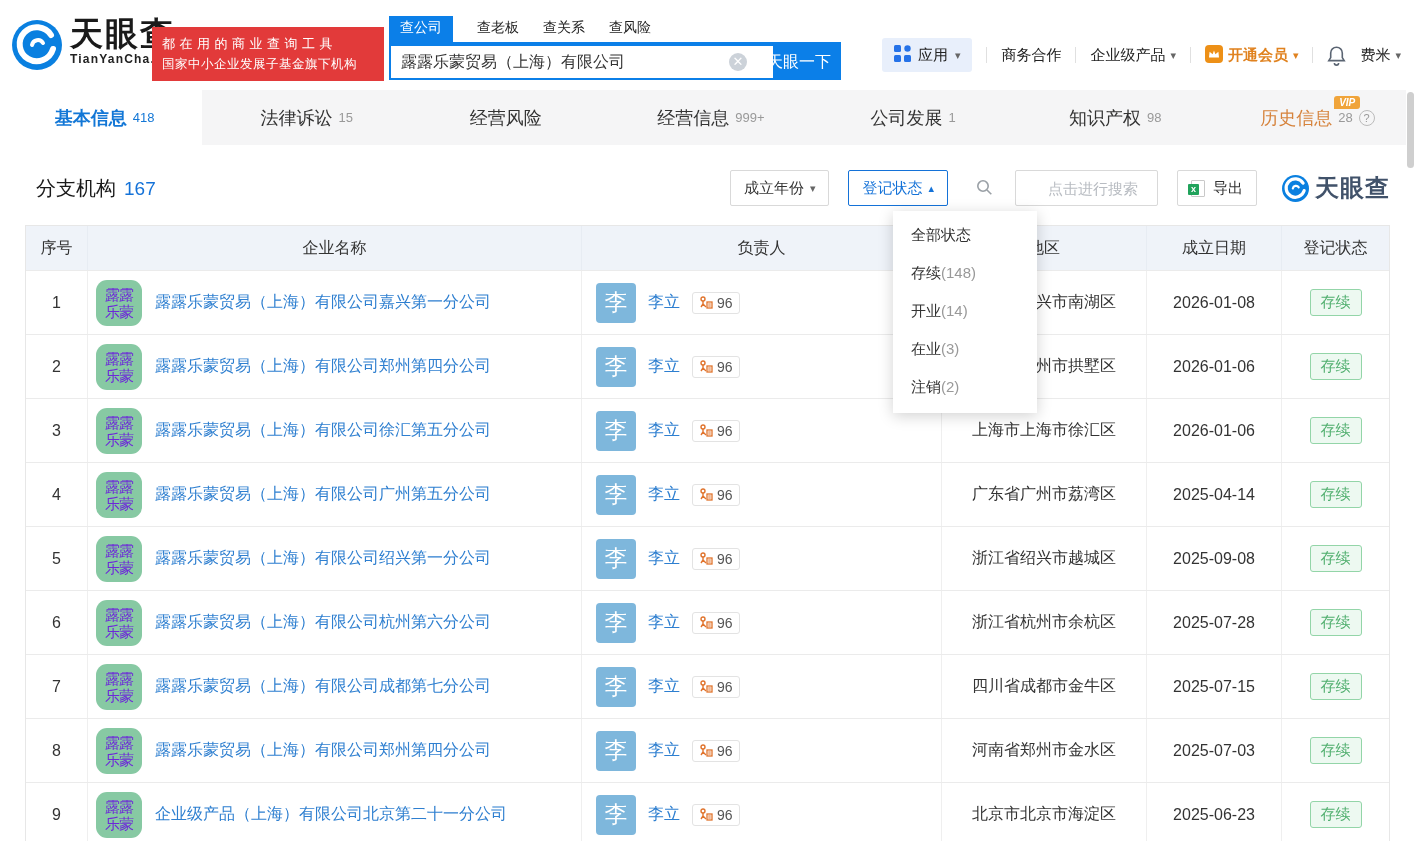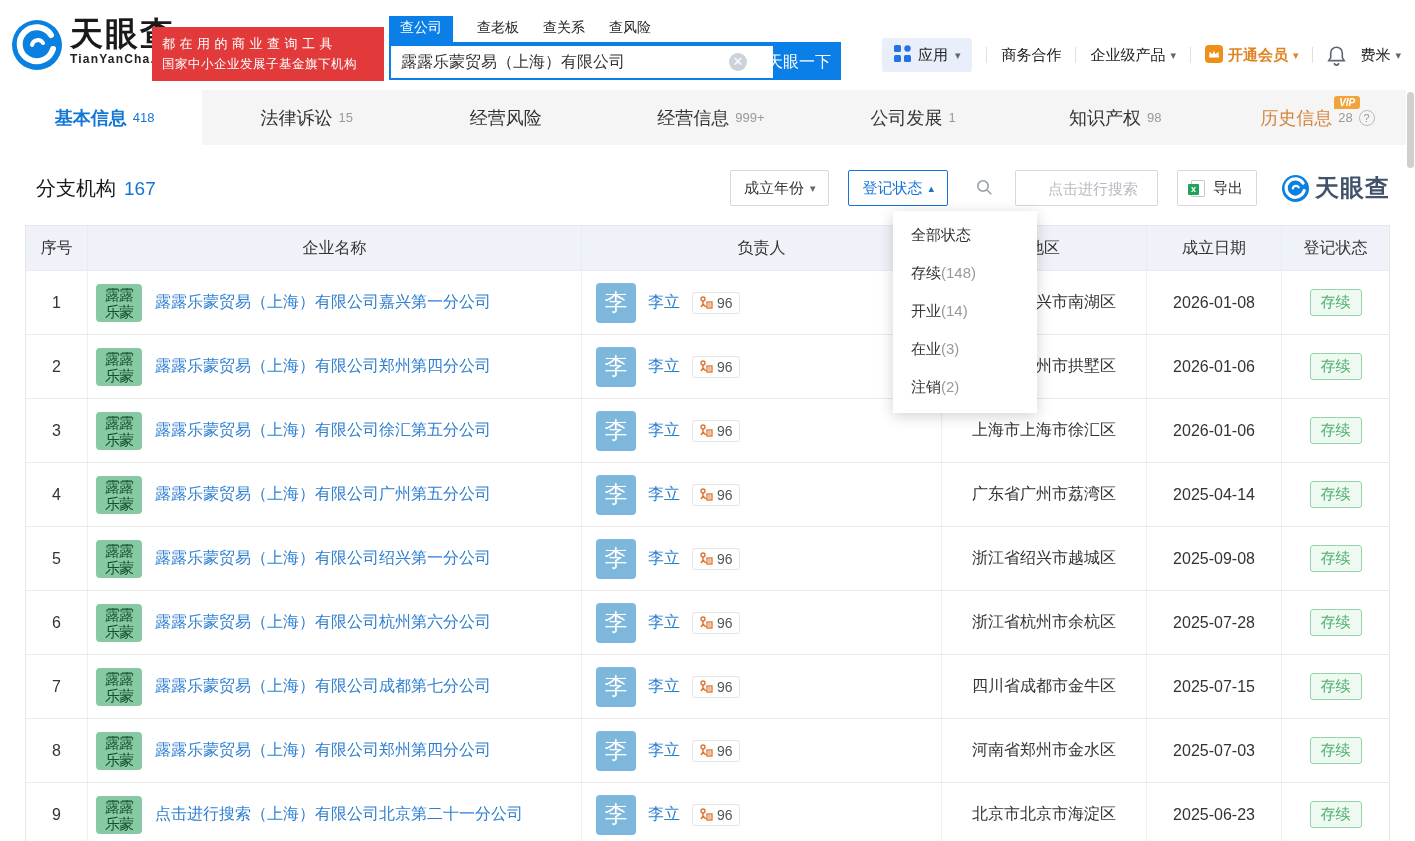--- a/index.html
+++ b/index.html
@@ -83,21 +83,21 @@
   .thead { height:44px; background:#eff3f9; }
   .th { display:flex; align-items:center; justify-content:center; font-size:16px; color:#333;
     border-right:1px solid #e7ecf3; }
   .th:last-child { border-right:none; }
   .trow { height:64px; border-top:1px solid #ebebeb; background:#fff; }
   .td { display:flex; align-items:center; justify-content:center; font-size:16px; color:#333;
     border-right:1px solid #efefef; overflow:hidden; }
   .td:last-child { border-right:none; }
   .td.c-name { justify-content:flex-start; padding-left:8px; gap:13px; }
   .td.c-person { justify-content:flex-start; padding-left:14px; gap:12px; }
-  .biz-logo { width:46px; height:38px; border-radius:4px; background:#87c9a3; color:#14532d; flex:none;
+  .biz-logo { width:46px; height:46px; border-radius:11px; background:#87c9a3; color:#6d28d9; flex:none;
     display:flex; flex-direction:column; align-items:center; justify-content:center; line-height:17px;
     font-size:15px; letter-spacing:-1px; }
   .biz-link { color:#2e7fd0; text-decoration:none; font-size:16px; white-space:nowrap; cursor:pointer; }
   .avatar { width:40px; height:40px; border-radius:4px; background:#7eb7dc; color:#fff; flex:none;
     font-size:23px; display:flex; align-items:center; justify-content:center; }
   .person-link { color:#2e7fd0; text-decoration:none; font-size:16px; cursor:pointer; }
   .score-badge { display:flex; align-items:center; gap:4px; border:1px solid #e3e3e3; border-radius:3px;
     padding:2px 6px; cursor:pointer; }
   .score-badge .score { font-size:14px; color:#555; }
   .status-badge { border:1px solid #93d5a8; background:#edf9f1; color:#4fae6d; font-size:15px;
@@ -526,21 +526,21 @@
       <span class="status-badge">存续</span>
     </div>
   </div>
       <div class="trow">
     <div class="td c-no">9</div>
     <div class="td c-name">
       <span class="biz-logo">
         <span>露露</span>
         <span>乐蒙</span>
       </span>
-      <a class="biz-link">点击进行搜索（上海）有限公司北京第二十一分公司</a>
+      <a class="biz-link">企业级产品（上海）有限公司北京第二十一分公司</a>
     </div>
     <div class="td c-person">
       <span class="avatar">李</span>
       <a class="person-link">李立</a>
       <span class="score-badge">
         <svg width="14" height="14" viewBox="0 0 14 14">
           <circle cx="4" cy="3" r="2" fill="none" stroke="#e0732c" stroke-width="1.4"></circle>
           <path d="M4 5 L4 8 M4 8 L2 11 M4 8 L7 11" stroke="#e0732c" stroke-width="1.4" fill="none"></path>
           <rect x="8" y="6" width="5" height="6" fill="none" stroke="#e0732c" stroke-width="1.3"></rect>
           <path d="M9.2 8 h2.6 M9.2 10 h2.6" stroke="#e0732c" stroke-width="1"></path>

